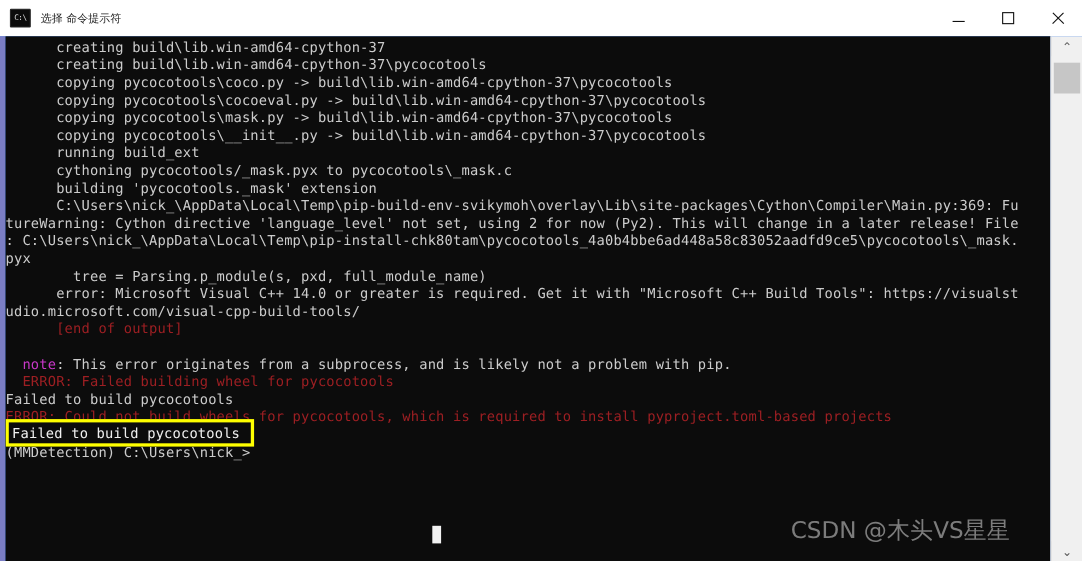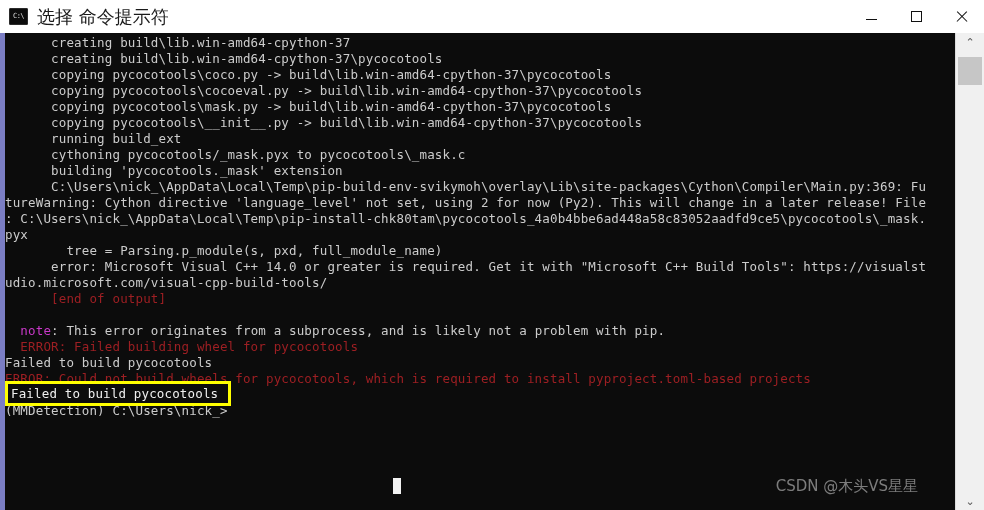--- a/index.html
+++ b/index.html
@@ -49,21 +49,21 @@
     color: #dcdcdc;
     font-family: "DejaVu Sans Mono", monospace;
     font-size: 7px;
     line-height: 15px;
     text-align: center;
     letter-spacing: -0.5px;
     flex: 0 0 auto;
   }
   #title-text {
     margin-left: 9px;
-    font-size: 18px;
+    font-size: 10px;
     color: #1a1a1a;
     font-family: "DejaVu Sans", sans-serif;
     white-space: nowrap;
   }
   #window-controls {
     display: flex;
     height: 33px;
     flex: 0 0 auto;
   }
   .win-btn {
@@ -176,21 +176,21 @@
     background: #f2f2f2;
   }
 
   
   #watermark {
     position: absolute;
     right: 37px;
     bottom: 14px;
     color: #a2a2a2;
     font-family: "DejaVu Sans", sans-serif;
-    font-size: 15px;
+    font-size: 21px;
     white-space: nowrap;
     opacity: 0.75;
   }
 
   
   #scrollbar {
     position: absolute;
     left: 955px;
     top: 0;
     width: 29px;

